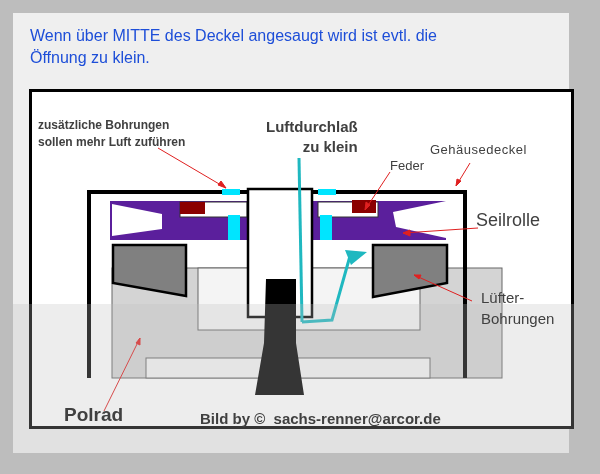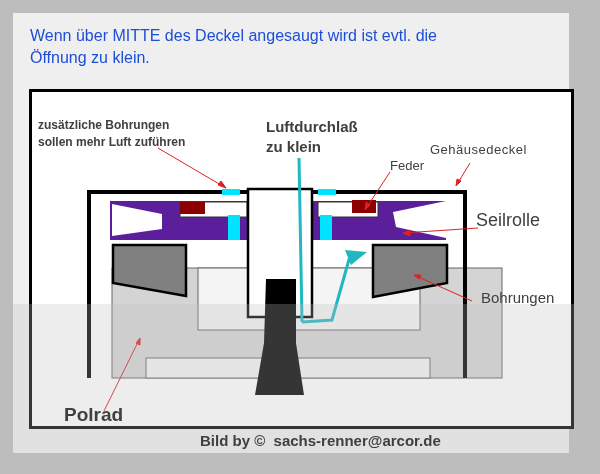--- a/index.html
+++ b/index.html
@@ -87,27 +87,28 @@
   <rect x="463" y="300" width="4" height="72" fill="#000"></rect>
 </svg>
 
 <div id="lowerband"></div>
 
 <div class="lbl" style="left:38px;top:117px;font-size:12px;line-height:17px;font-weight:bold;">
   <div>zusätzliche Bohrungen</div>
   <div>sollen mehr Luft zuführen</div>
 </div>
 
-<div class="lbl" style="left:266px;top:117px;font-size:15px;line-height:20px;font-weight:bold;text-align:left;">
+<div class="lbl" style="left:266px;top:117px;font-size:15px;line-height:20px;font-weight:bold;text-align:right;">
   <div>Luftdurchlaß</div>
   <div>zu klein</div>
 </div>
 
 <div class="lbl" style="left:430px;top:142px;font-size:13px;letter-spacing:0.5px;text-align:center;">Gehäusedeckel</div>
 <div class="lbl" style="left:390px;top:158px;font-size:13px;">Feder</div>
 <div class="lbl" style="left:476px;top:210px;font-size:18px;">Seilrolle</div>
 
 <div class="lbl" style="left:481px;top:287px;font-size:15px;line-height:21px;">
+  <div>Lüfter-</div>
   <div>Bohrungen</div>
 </div>
 
 <div class="lbl" style="left:64px;top:404px;font-size:19px;font-weight:bold;">Polrad</div>
-<div class="lbl" style="left:200px;top:410px;font-size:15px;font-weight:bold;white-space:pre;margin-top:22px;">Bild by ©  sachs-renner@arcor.de</div>
+<div class="lbl" style="left:200px;top:410px;font-size:15px;font-weight:bold;white-space:pre;">Bild by ©  sachs-renner@arcor.de</div>
 
 </body></html>

